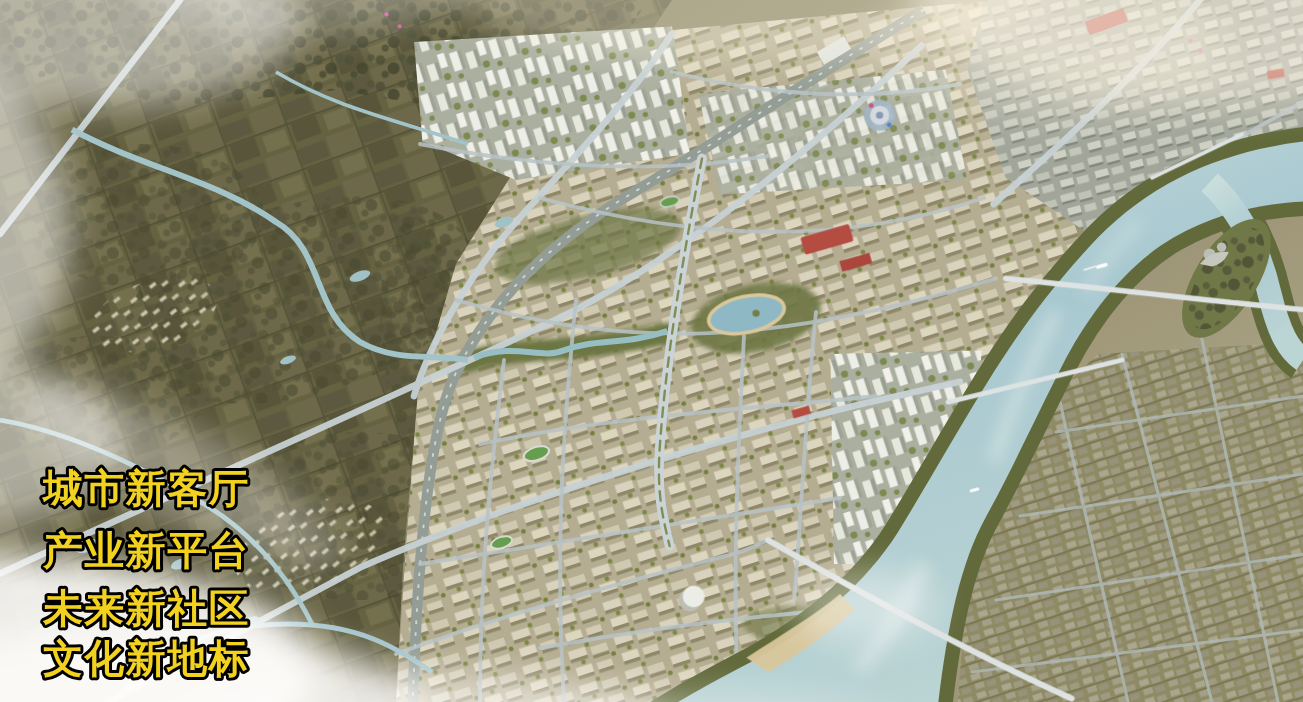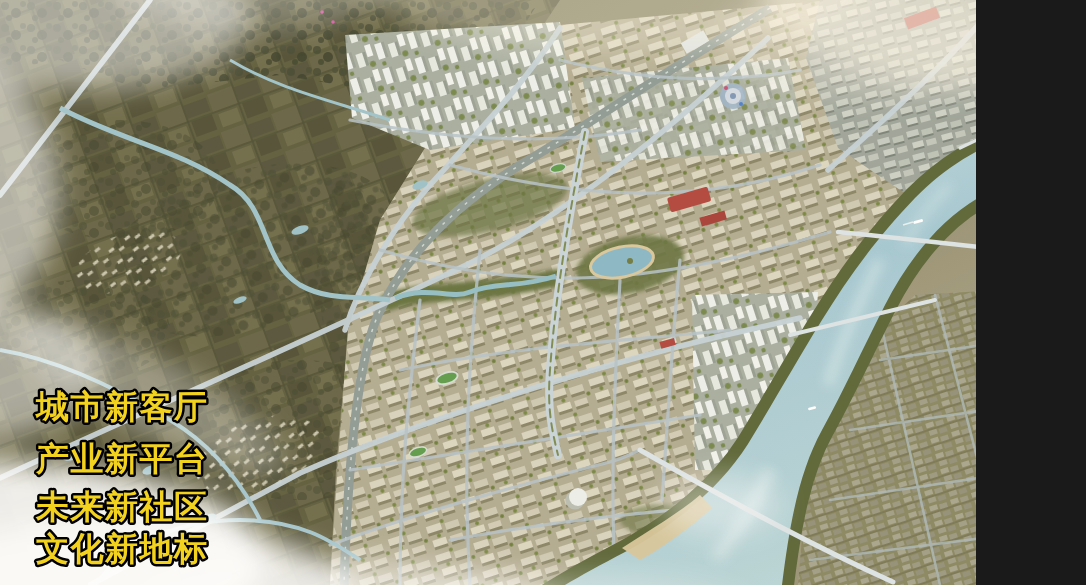--- a/index.html
+++ b/index.html
@@ -1,16 +1,16 @@
 <!DOCTYPE html>
 <html><head>
 <meta charset="utf-8">
 <style>
   html,body{margin:0;padding:0;background:#1a1a1a;}
-  .stage{position:relative;width:976px;height:585px;overflow:hidden;
+  .stage{position:relative;width:1086px;height:585px;overflow:hidden;
          font-family:"DejaVu Sans",sans-serif;}
   .stage svg{position:absolute;inset:0;display:block;}
   text.slogan{
     font-family:"DejaVu Sans","Liberation Sans",sans-serif;
     font-size:33px;font-weight:bold;letter-spacing:1.5px;
     stroke:#000;stroke-width:5px;stroke-linejoin:round;paint-order:stroke;
   }
 </style>
 </head>
 <body>

